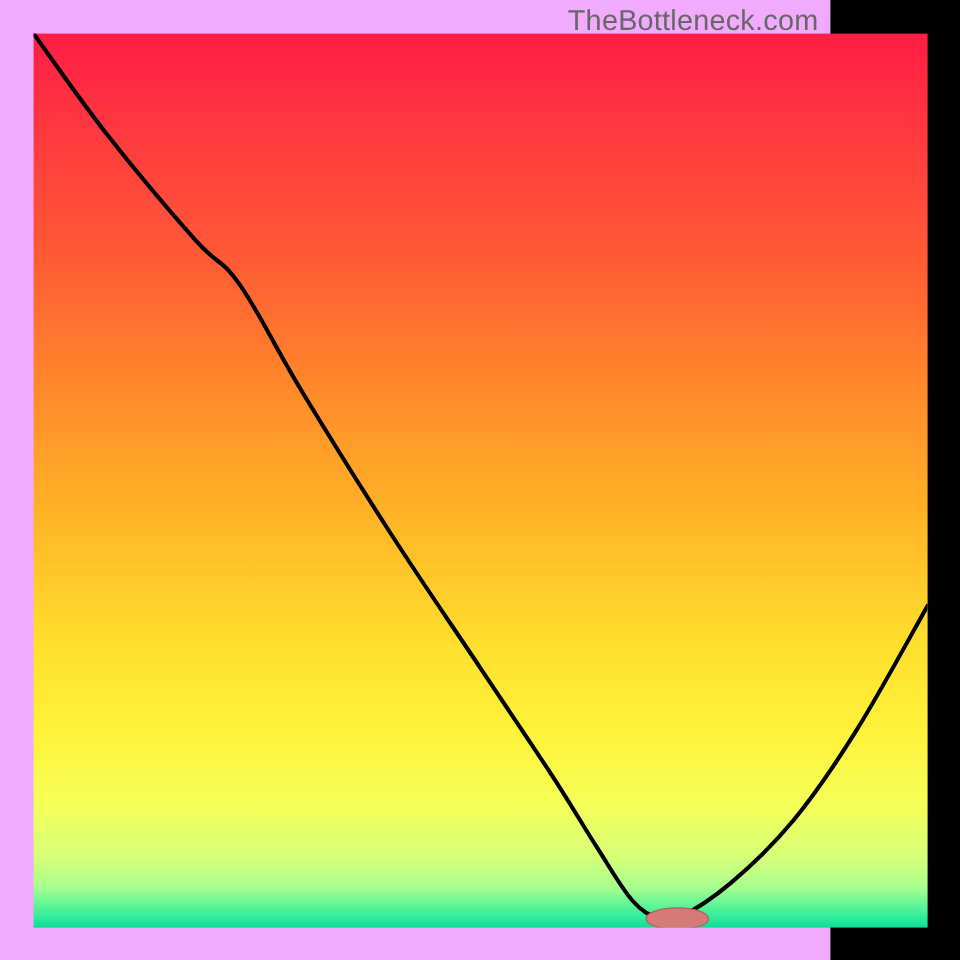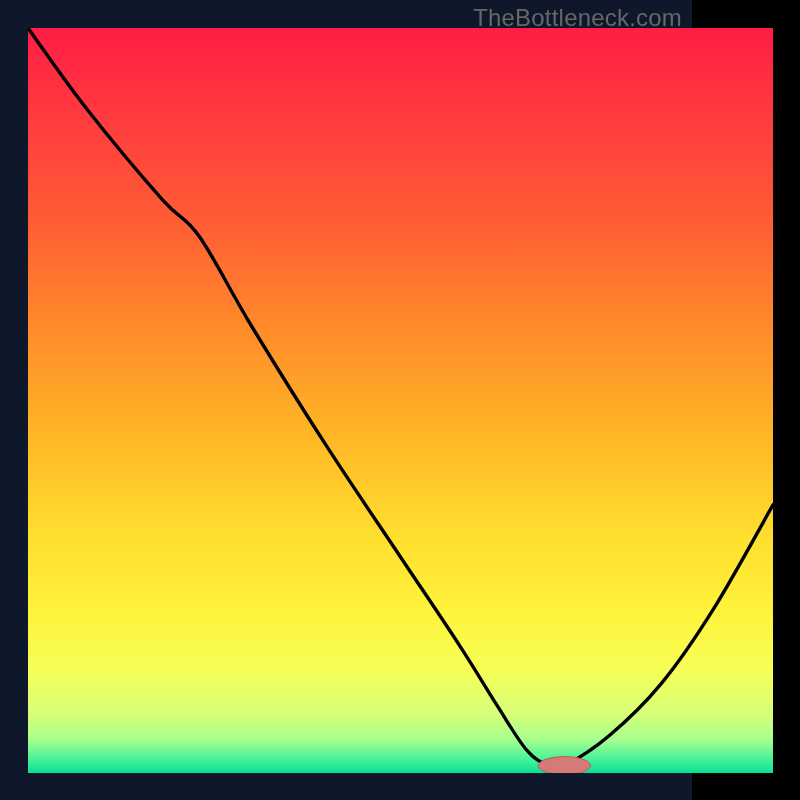--- a/index.html
+++ b/index.html
@@ -8,21 +8,21 @@
     width: 800px;
     height: 800px;
     overflow: hidden;
     background: #000;
     font-family: Arial, Helvetica, sans-serif;
   }
   .frame {
     position: relative;
     width: 692px;
     height: 800px;
-    background: #0f172a;
+    background: #f0abfc;
   }
   .watermark {
     position: absolute;
     top: 4px;
     right: 10px;
     color: #676767;
     font-size: 24px;
     font-weight: 500;
     letter-spacing: 0.2px;
     z-index: 5;

